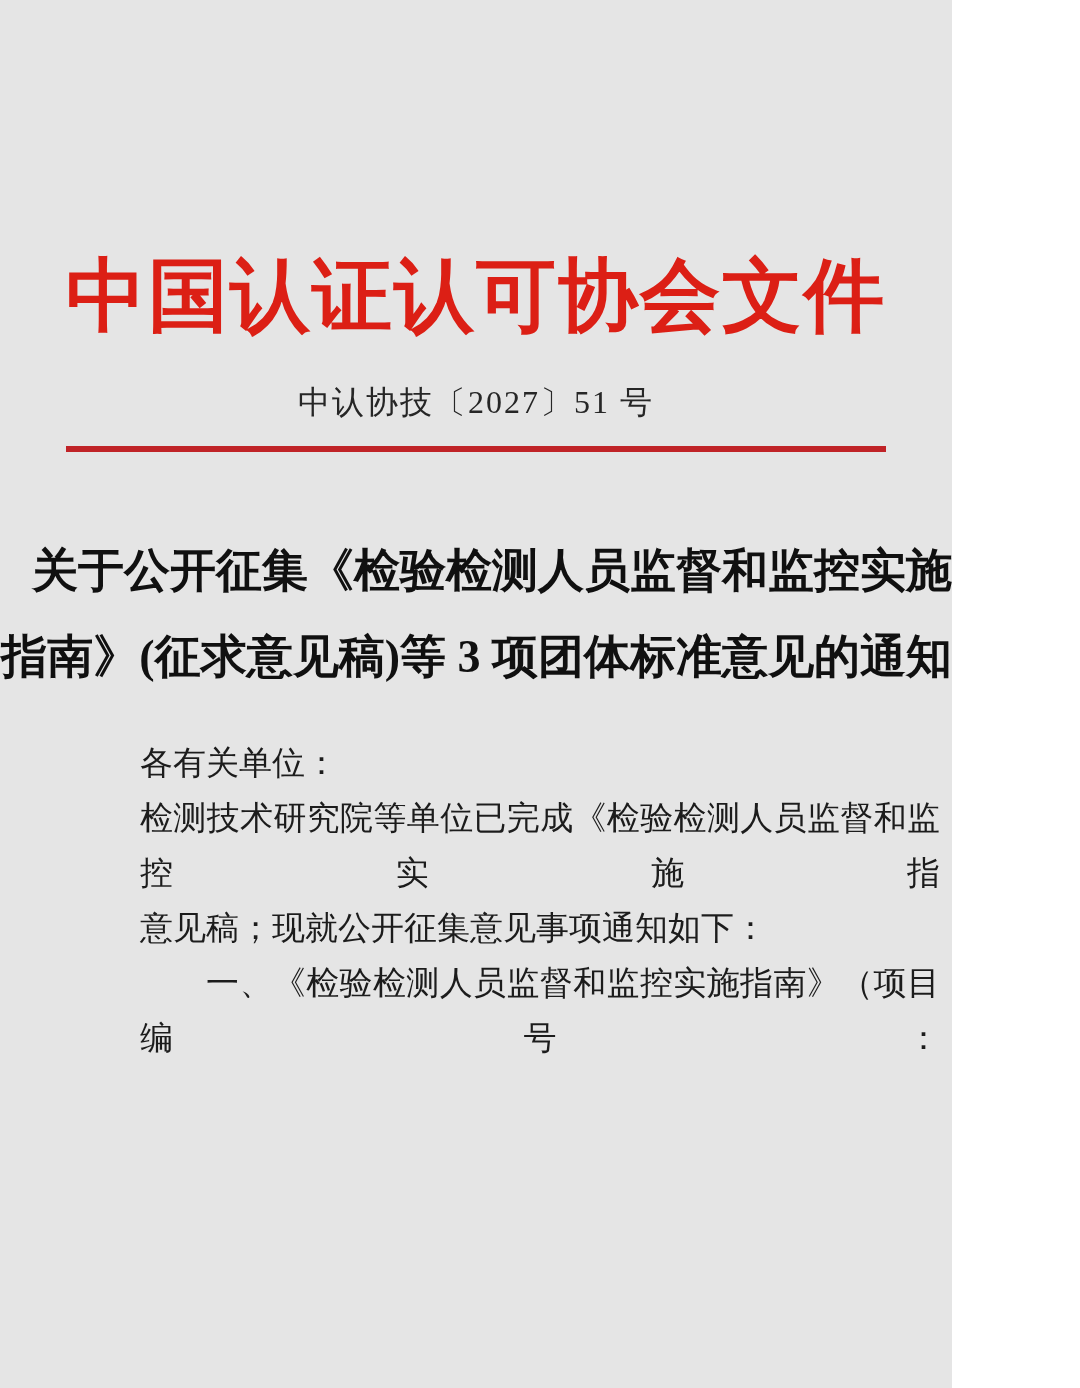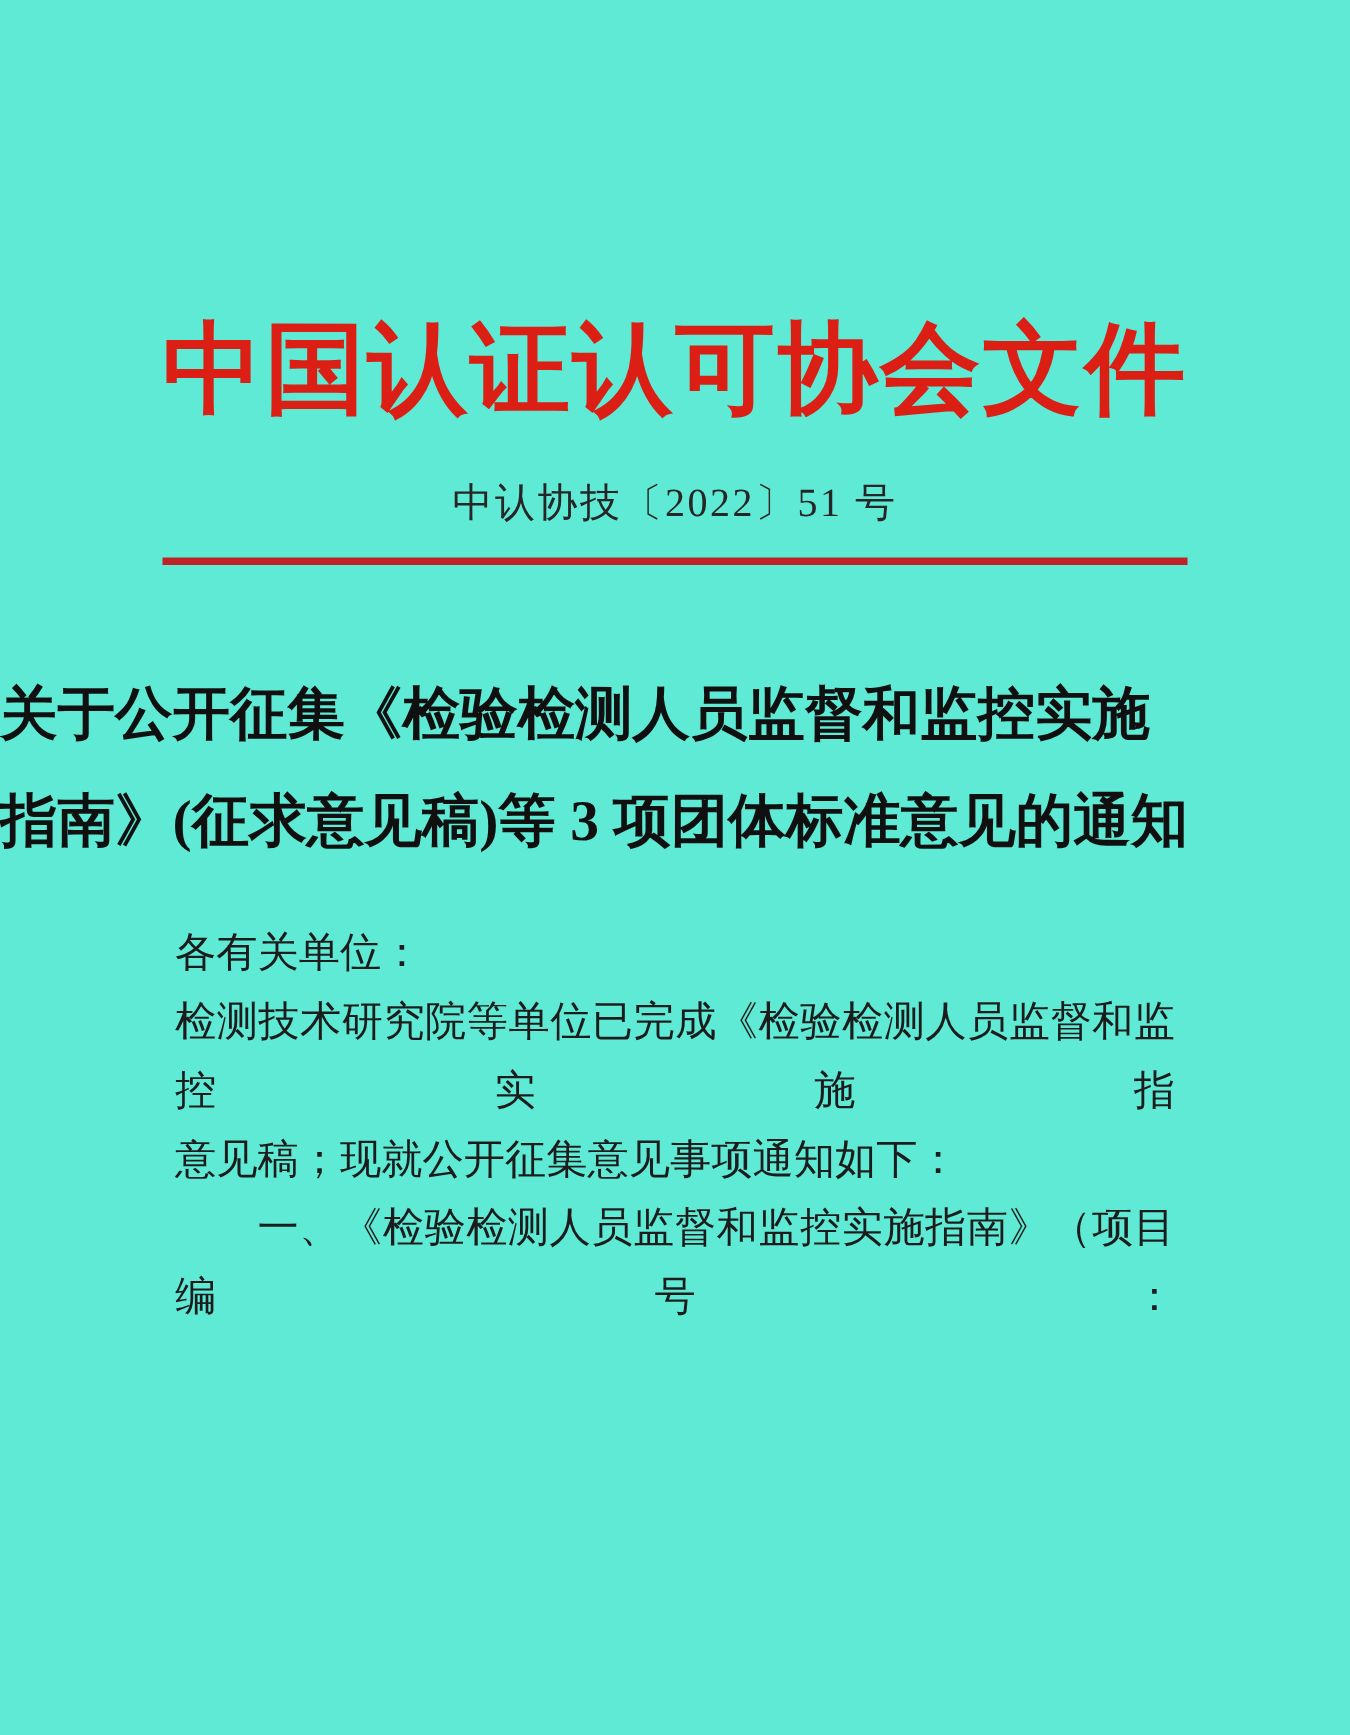--- a/index.html
+++ b/index.html
@@ -8,23 +8,23 @@
     background: #ffffff;
   }
   body {
     width: 1080px;
     height: 1388px;
     overflow: hidden;
     font-family: "Liberation Serif", "DejaVu Serif", serif;
     color: #1f1f1f;
   }
   .page {
-    width: 1080px;
+    width: 952px;
     height: 1388px;
-    background: #5eead4;
+    background: #e5e5e5;
     box-sizing: border-box;
   }
   
   .org-title {
     margin: 0 auto;
     padding-top: 242px;
     width: 820px;
     text-align: center;
     font-size: 80px;
     line-height: 108px;
@@ -43,21 +43,21 @@
   }
   .red-divider {
     margin: 22px auto 0 auto;
     width: 820px;
     height: 6px;
     background: #c02327;
   }
   
   .notice-title {
     margin-top: 76px;
-    text-align: left;
+    text-align: right;
     font-weight: bold;
     font-size: 46px;
     line-height: 86px;
     color: #101010;
   }
   
   .body-text {
     margin: 36px 140px 0 140px;
     width: 800px;
     font-size: 33px;
@@ -77,21 +77,21 @@
     text-indent: 66px;
   }
 </style>
 </head>
 <body>
 
 <div class="page">
 
   <div class="org-title">中国认证认可协会文件</div>
 
-  <div class="doc-number">中认协技〔2022〕51 号</div>
+  <div class="doc-number">中认协技〔2027〕51 号</div>
 
   <div class="red-divider"></div>
 
   <div class="notice-title">
     <div>关于公开征集《检验检测人员监督和监控实施</div>
     <div>指南》(征求意见稿)等 3 项团体标准意见的通知</div>
   </div>
 
   <div class="body-text">
     <div class="body-line">各有关单位：</div>

